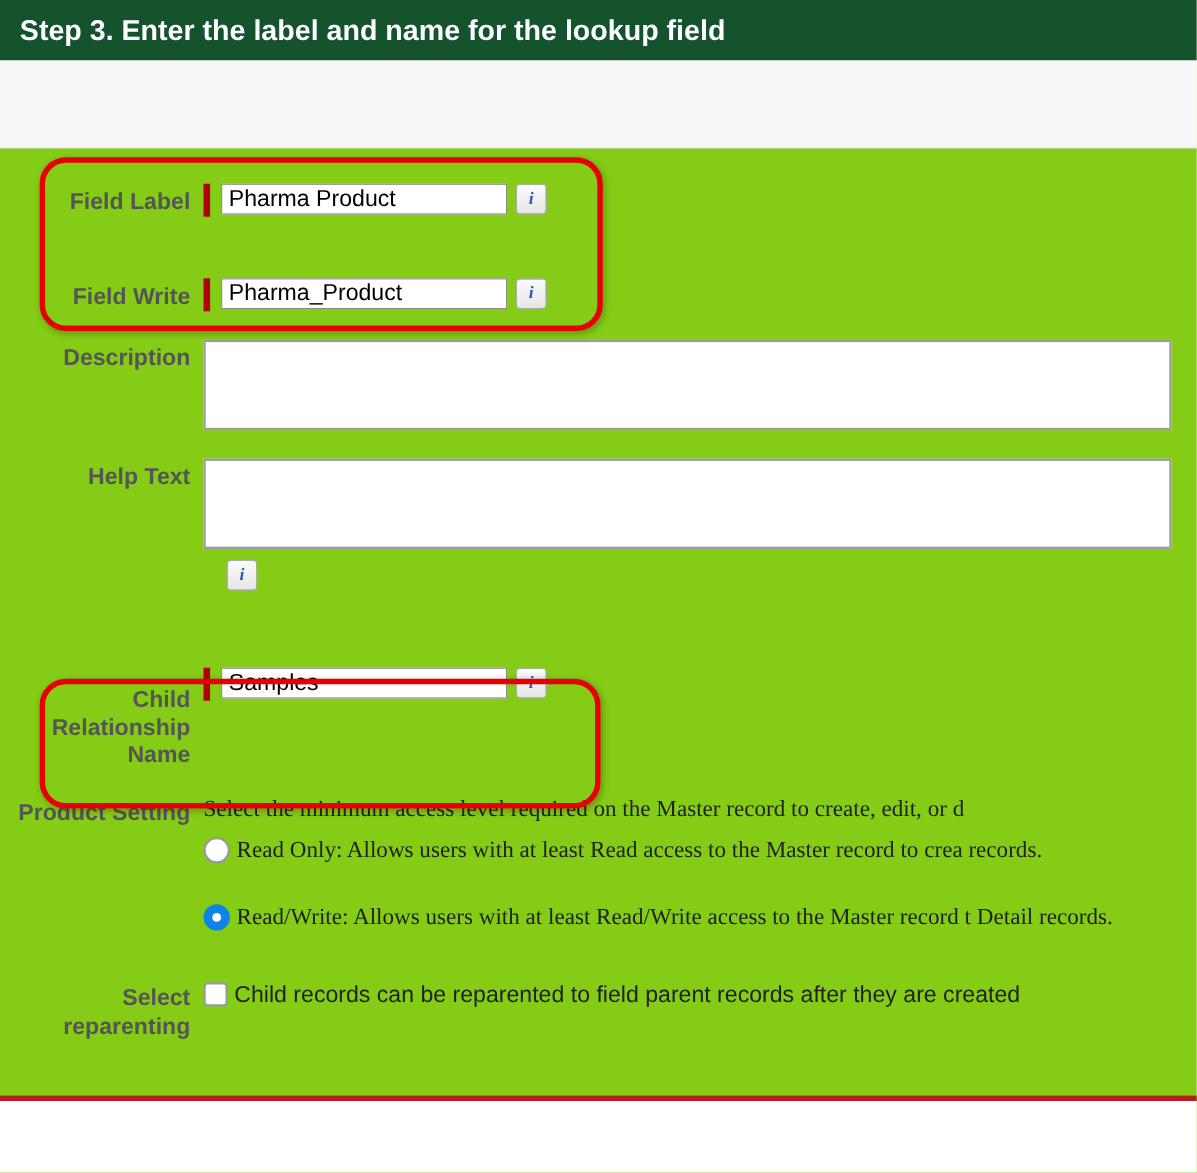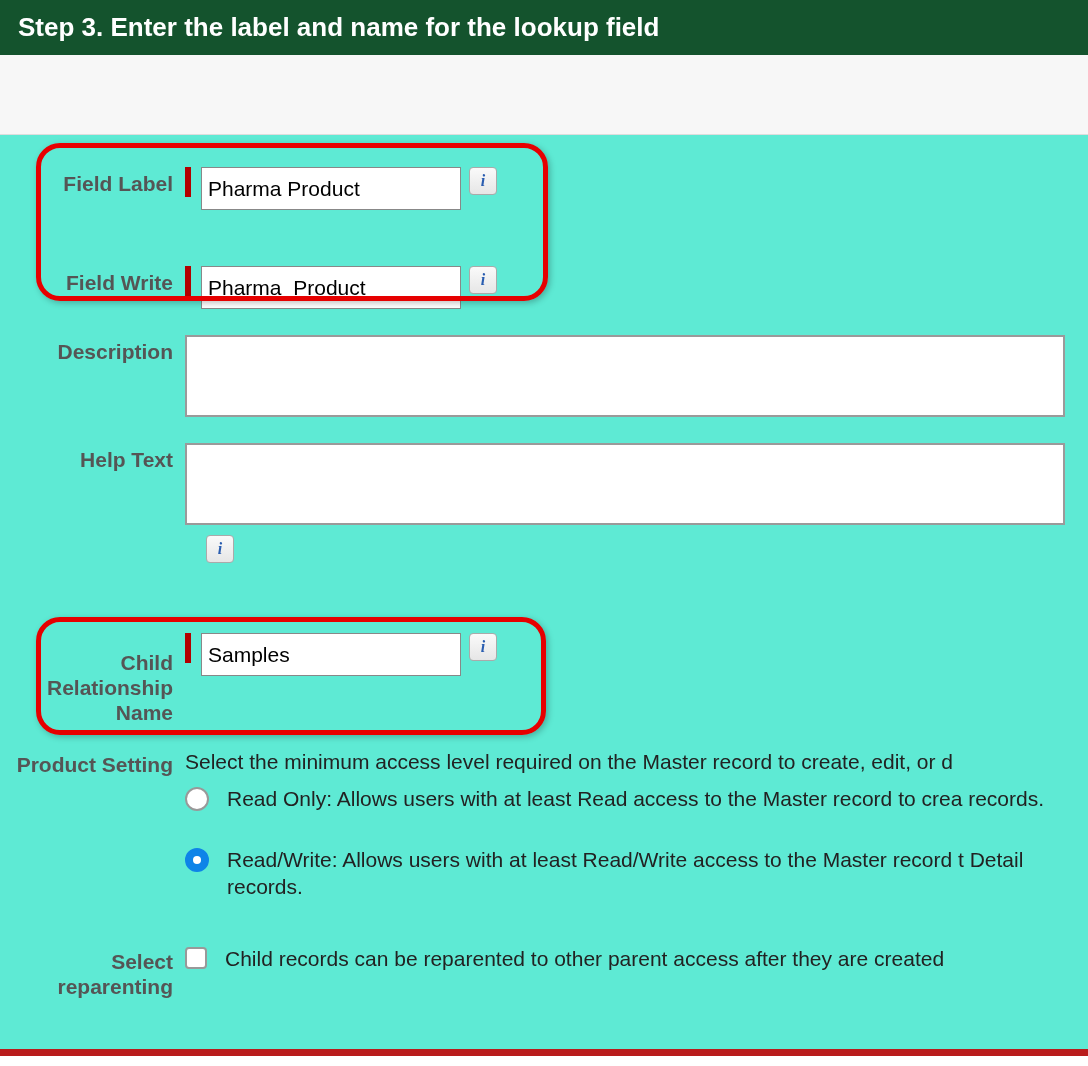--- a/index.html
+++ b/index.html
@@ -16,22 +16,22 @@
     font-size: 26px;
     font-weight: bold;
   }
   .spacer {
     height: 80px;
     background: #f7f7f7;
     border-bottom: 1px solid #ddd;
   }
   .form-area {
     padding: 22px 0 40px 0;
-    background: #5eead4;
-    border-bottom: 7px solid #b91c1c;
+    background: #84cc16;
+    border-bottom: 5px solid #b91c1c;
   }
   .row {
     display: flex;
     align-items: flex-start;
     margin-bottom: 10px;
   }
   .label-col {
     width: 185px;
     text-align: right;
     padding-right: 12px;
@@ -52,21 +52,21 @@
     width: 6px;
     height: 30px;
     background: #b30000;
     margin-right: 2px;
   }
   input.text-input {
     border: 1px solid #888;
     font-size: 21px;
     padding: 2px 6px;
     width: 260px;
-    height: 43px;
+    height: 28px;
   }
   textarea.multi {
     border: 2px solid #9a9a9a;
     font-size: 20px;
     padding: 4px 6px;
     width: 880px;
     height: 82px;
     resize: none;
   }
   .info-icon {
@@ -97,21 +97,21 @@
   }
   .rel { position: relative; }
   .sharing-text {
     font-size: 21px;
     color: #222;
     line-height: 1.3;
   }
   .radio-row {
     display: flex;
     align-items: flex-start;
-    gap: 18px;
+    gap: 6px;
     margin-top: 4px;
   }
   .radio {
     width: 24px;
     height: 24px;
     border: 2px solid #999;
     border-radius: 50%;
     background: #fff;
     flex-shrink: 0;
     margin-top: 2px;
@@ -210,39 +210,39 @@
       <span class="req-bar"></span>
       <input class="text-input" type="text" value="Samples" style="">
       <span class="info-icon">i</span>
     </div>
   </div>
 
   <div style="height:12px;"></div>
 
   <div class="row">
     <div class="label-col">Product Setting</div>
-    <div class="field-col" style="flex-direction:column; gap:6px;">
+    <div class="field-col" style="flex-direction:column; gap:6px;font-family:Liberation Serif, serif;">
       <div class="sharing-text">Select the minimum access level required on the Master record to create, edit, or d</div>
       <div class="radio-row">
         <span class="radio"></span>
         <span class="radio-label">Read Only: Allows users with at least Read access to the Master record to crea records.</span>
       </div>
       <div style="height:18px;"></div>
       <div class="radio-row">
         <span class="radio selected"></span>
         <span class="radio-label">Read/Write: Allows users with at least Read/Write access to the Master record t Detail records.</span>
       </div>
     </div>
   </div>
 
   <div style="height:34px;"></div>
 
   <div class="row">
     <div class="label-col">Select reparenting</div>
     <div class="field-col">
       <div class="radio-row" style="margin-top:0;">
         <span class="checkbox"></span>
-        <span class="radio-label">Child records can be reparented to other parent access after they are created</span>
+        <span class="radio-label">Child records can be reparented to field parent records after they are created</span>
       </div>
     </div>
   </div>
 
 </div>
 
 </body></html>

